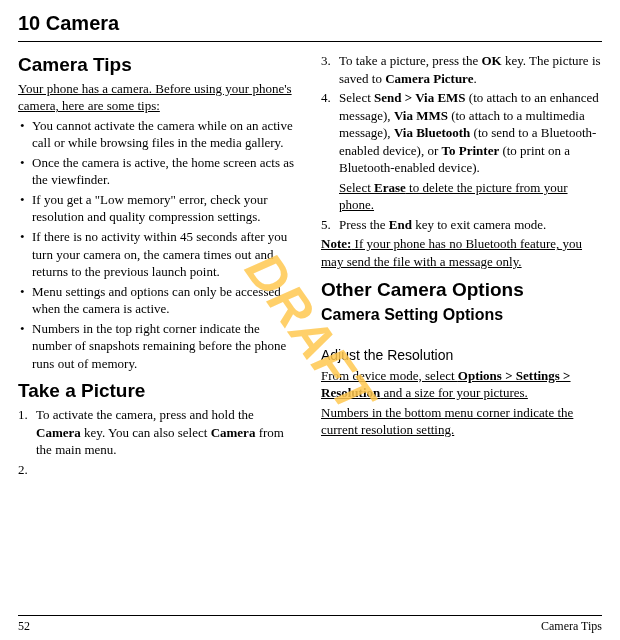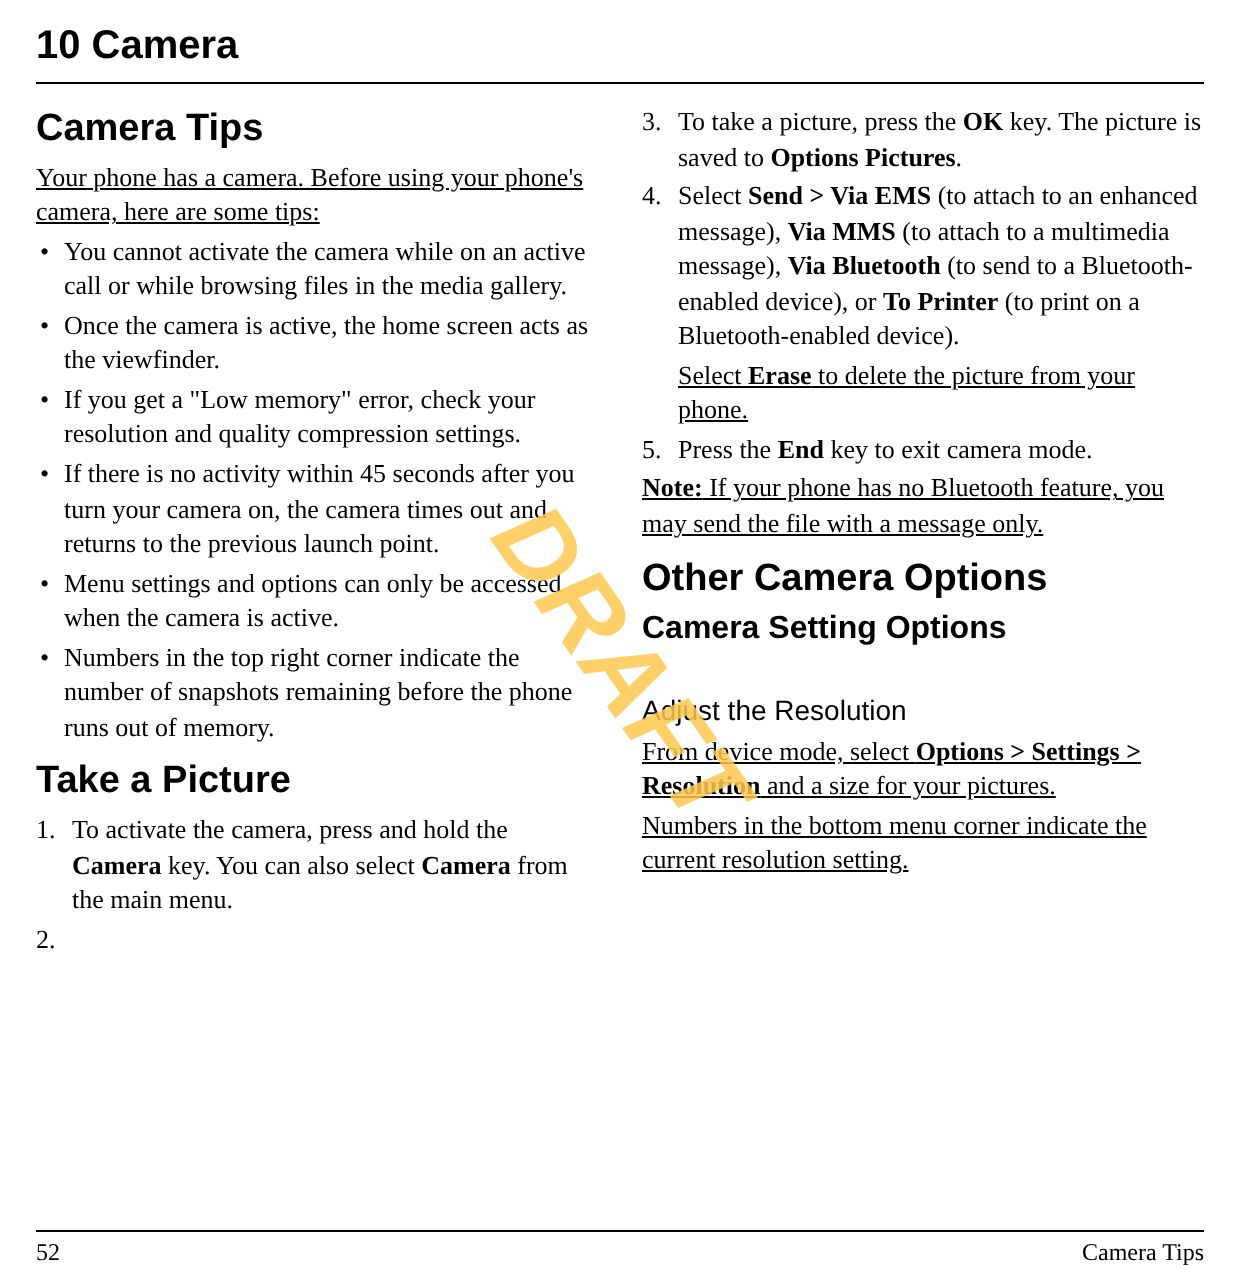--- a/index.html
+++ b/index.html
@@ -144,21 +144,21 @@
         <li>
           <span class="num">2.</span>
         </li>
       </ol>
     </div>
 
     <div class="col">
       <ol class="steps">
         <li>
           <span class="num">3.</span>
-          <span><span>To take a picture, press the </span><b>OK</b><span> key. The picture is saved to </span><b>Options Pictures</b><span>.</span></span>
+          <span><span>To take a picture, press the </span><b>OK</b><span> key. The picture is saved to </span><b>Camera Picture</b><span>.</span></span>
         </li>
         <li>
           <span class="num">4.</span>
           <span><span>Select </span><b>Send &gt; Via EMS</b><span> (to attach to an enhanced message), </span><b>Via MMS</b><span> (to attach to a multimedia message), </span><b>Via Bluetooth</b><span> (to send to a Bluetooth-enabled device), or </span><b>To Printer</b><span> (to print on a Bluetooth-enabled device).</span></span>
         </li>
       </ol>
       <p class="sub"><span>Select </span><b>Erase</b><span> to delete the picture from your phone.</span></p>
       <ol class="steps">
         <li>
           <span class="num">5.</span>

